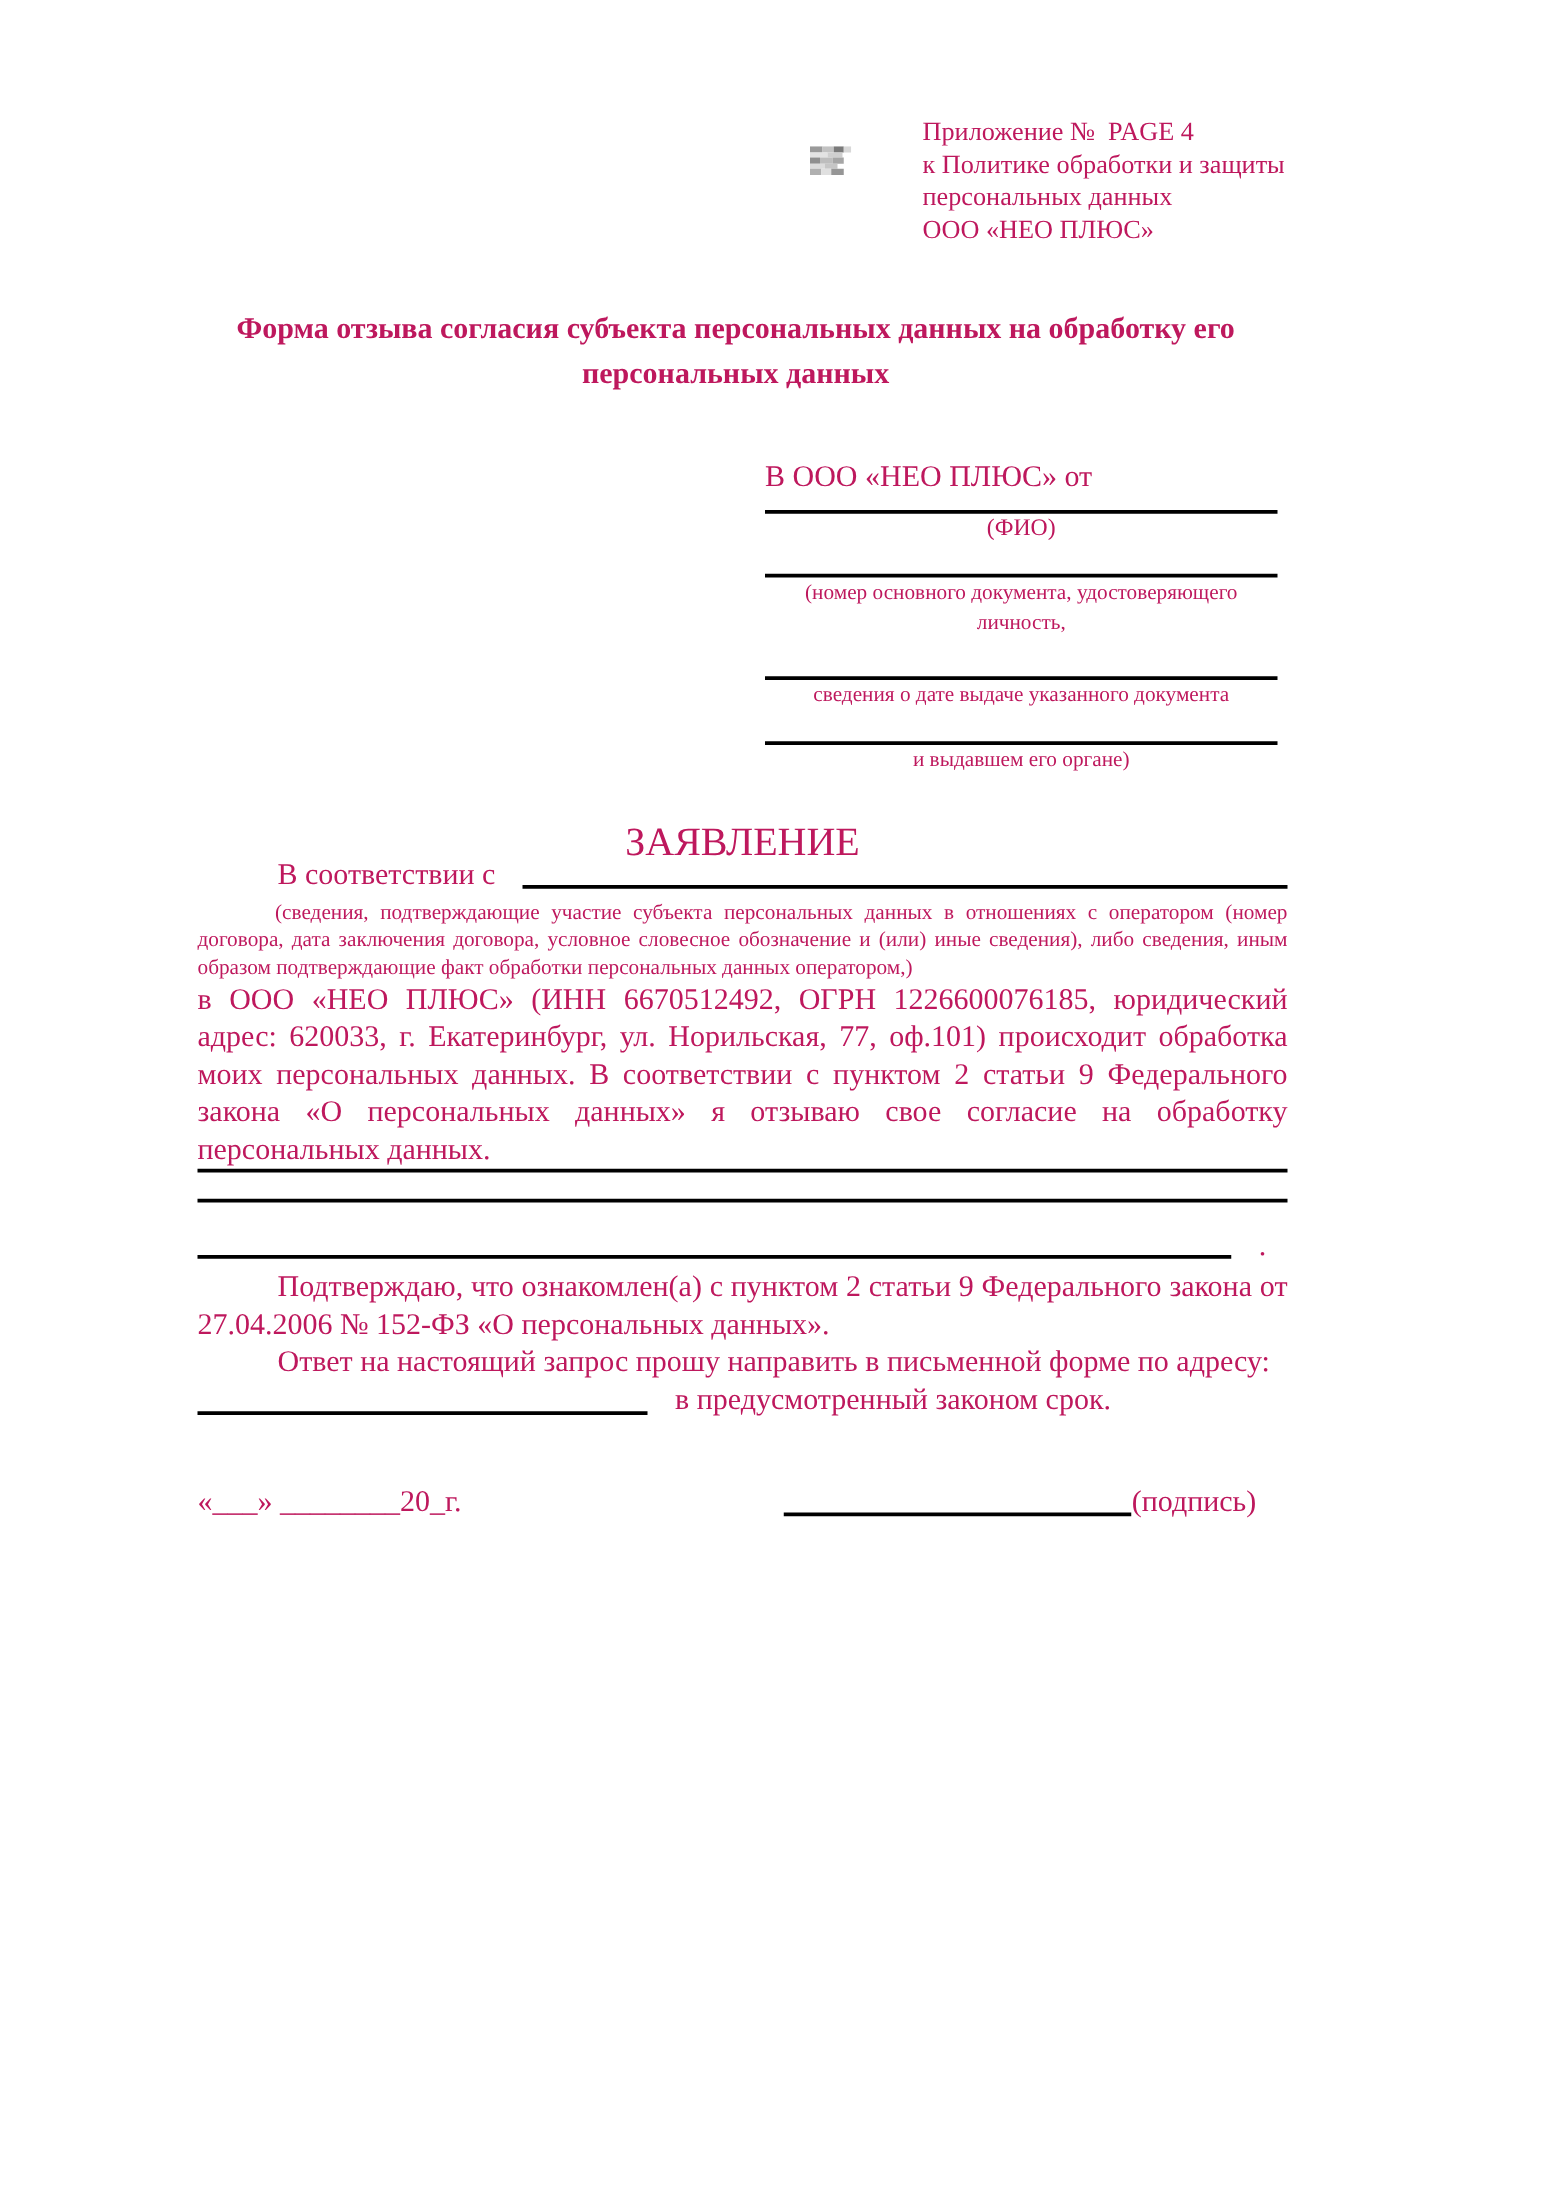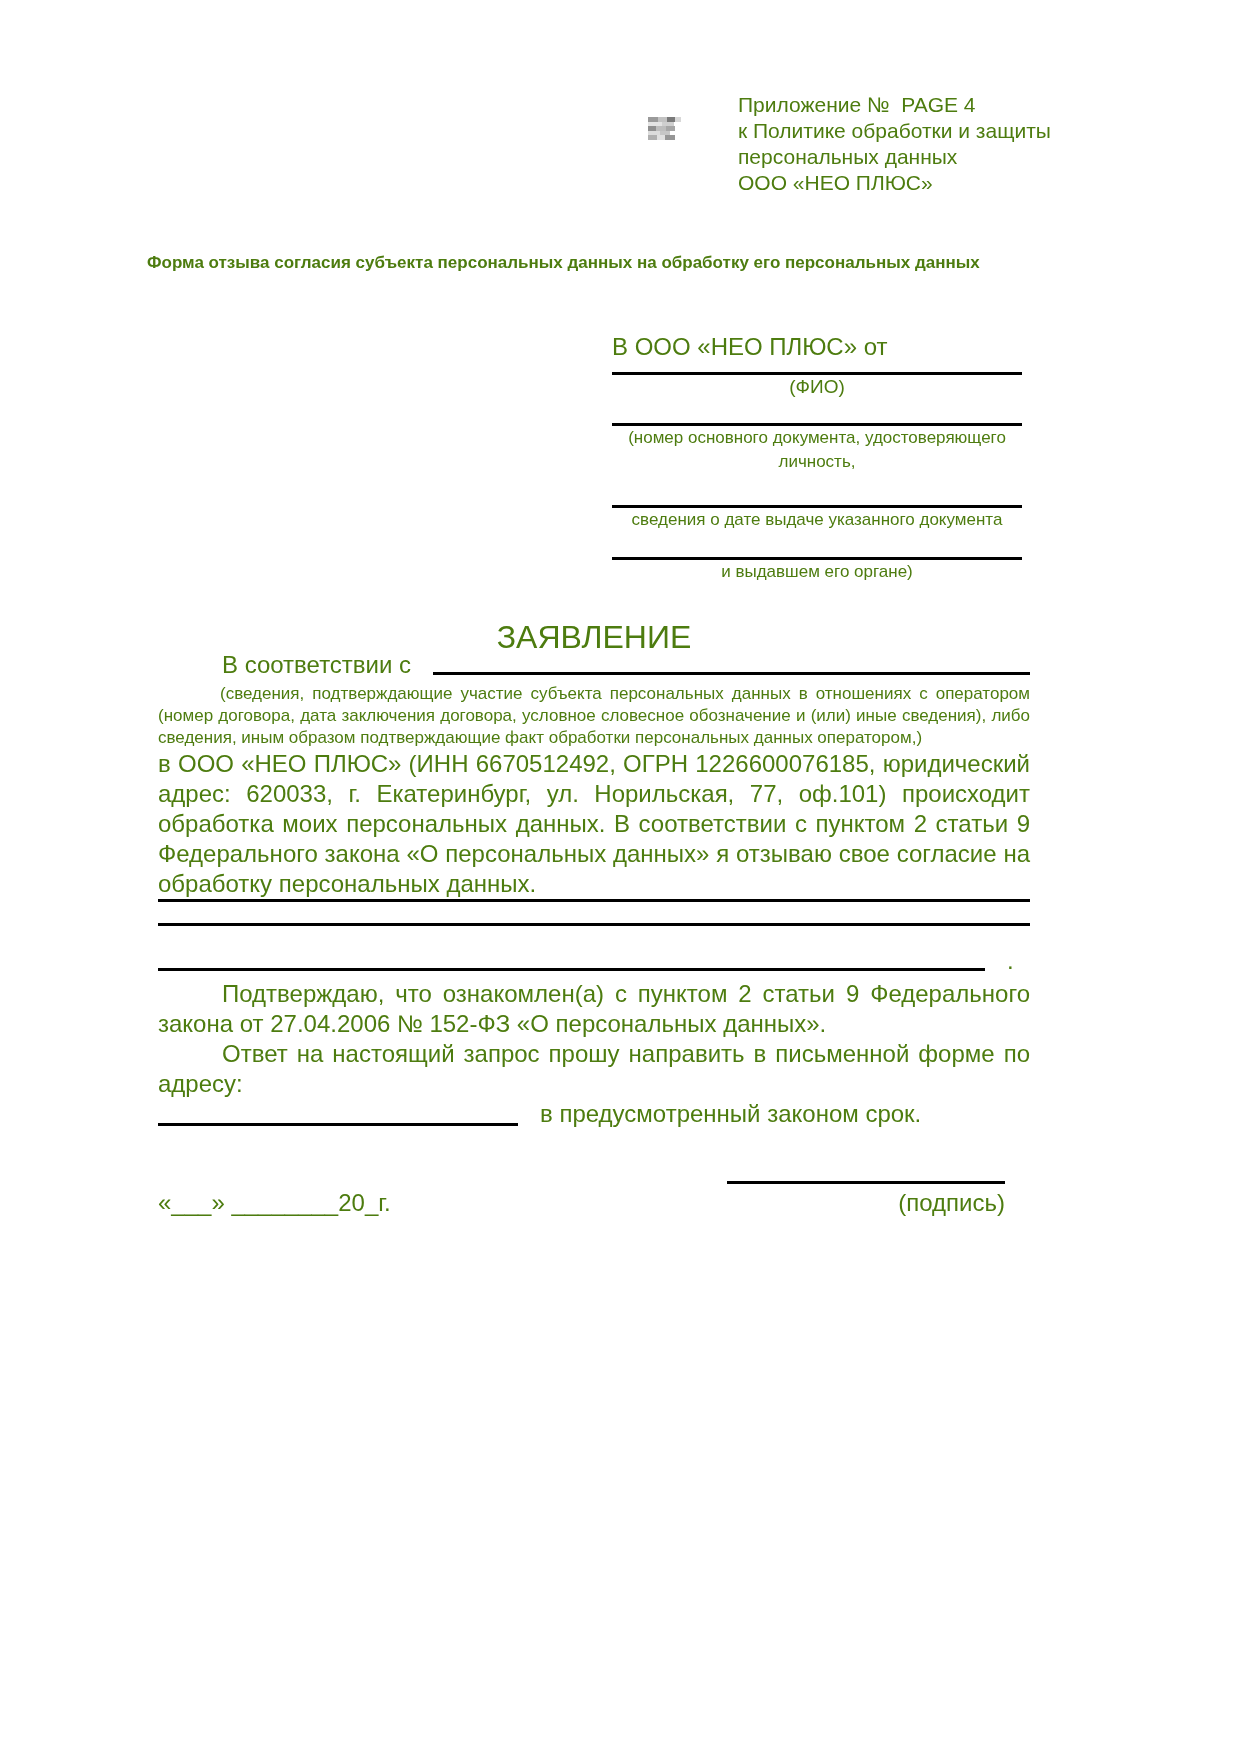--- a/index.html
+++ b/index.html
@@ -1,34 +1,35 @@
 <!DOCTYPE html>
 <html lang="ru"><head>
 <meta charset="utf-8">
 <style>
   html,body{margin:0;padding:0;background:#fff;}
   .page{
     position:relative;
     width:1242px;height:1577px;
-    background:#ffffff;color:#4d7c0f;
-    font-family:Liberation Sans, sans-serif;
+    background:#ffffff;color:#be185d;
+    font-family:Liberation Serif, serif;
     overflow:hidden;
   }
   .pre{white-space:pre-wrap;}
   
   .header-block{
     position:absolute;top:92px;left:738px;
     font-size:21px;line-height:26px;
   }
   .artifact{position:absolute;top:117px;left:648px;}
   
   .content{padding:245px 212px 0 158px;}
   .title{
-    font-size:17px;line-height:36px;font-weight:bold;
+    font-size:24px;line-height:36px;font-weight:bold;
     margin:0 0 0 -11px;
+    text-align:center;
   }
   
   .addressee{margin:53px 0 0 454px;width:410px;}
   .to-line{font-size:24px;line-height:25px;padding-right:88px;}
   .blank{border-bottom:3px solid #000;height:0;}
   .b1{margin-top:13px;}
   .cap{text-align:center;font-size:17px;line-height:24px;}
   .cap-fio{font-size:19px;line-height:23px;}
   .b2{margin-top:25px;}
   .b3{margin-top:31px;}
@@ -50,21 +51,21 @@
   .cont2{margin-top:25px;font-size:24px;line-height:10px;}
   .cont2 .seg{border-bottom:3px solid #000;height:0;flex:0 0 calc(100% - 45px);}
   .cont2 .period{font-size:24px;line-height:20px;}
   .confirm{margin-top:8px;}
   .reply-row{font-size:24px;line-height:30px;}
   .reply-blank{flex:0 0 360px;border-bottom:3px solid #000;margin-bottom:3px;}
   .footer-row{
     margin-top:52px;display:flex;justify-content:space-between;align-items:flex-end;
     font-size:24px;line-height:30px;
   }
-  .sig-group{display:flex;align-items:flex-end;margin-right:25px;flex-direction:column;}
+  .sig-group{display:flex;align-items:flex-end;margin-right:25px;}
   .sig-blank{width:278px;border-bottom:3px solid #000;margin-bottom:4px;}
 </style>
 </head>
 <body>
 
 <div class="page">
 
   <svg class="artifact" width="33" height="27" viewBox="0 0 33 27" aria-hidden="true">
     <rect x="0" y="0" width="10" height="5" fill="#9a9a9a"></rect>
     <rect x="10" y="0" width="9" height="5" fill="#c2c2c2"></rect>

